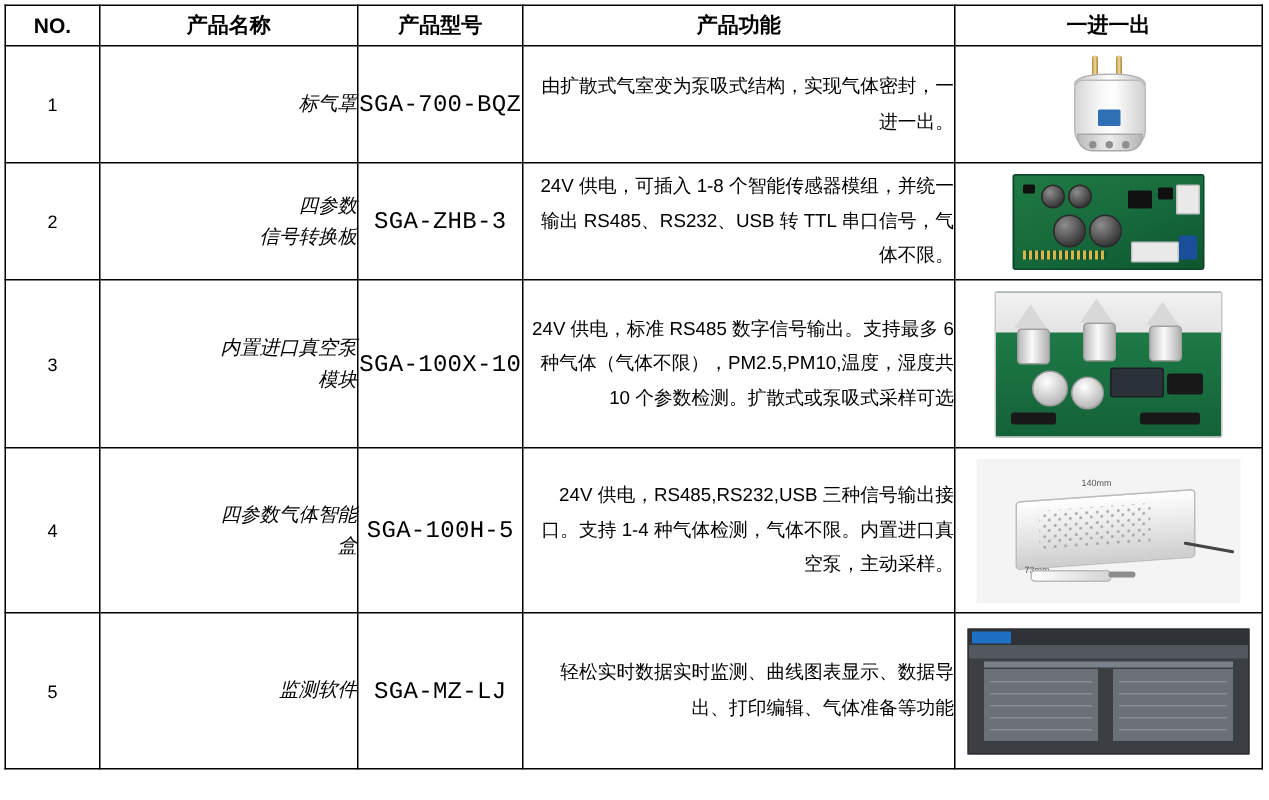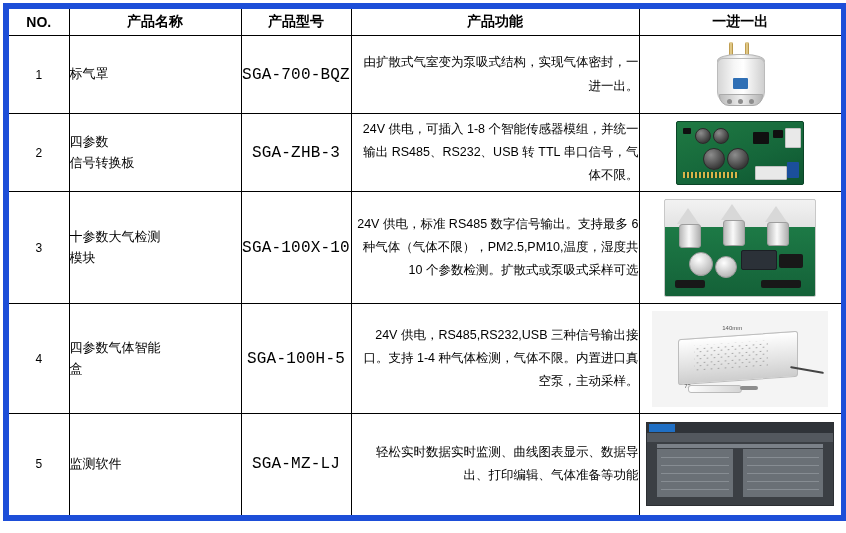--- a/index.html
+++ b/index.html
@@ -18,21 +18,21 @@
     width: 846px;
     height: 533px;
     overflow: hidden;
     background: #ffffff;
   }
   table.product-table {
     border-collapse: collapse;
     table-layout: fixed;
     width: 724px;
     margin: 3px 0 0 3px;
-    border: 6px solid #1d4ed8;
+    border: 1px solid #1d4ed8;
     padding-left: 36px;
   }
   table.product-table th,
   table.product-table td {
     border: 1px solid #000;
     padding: 0;
     vertical-align: middle;
   }
   
   col.c-no      { width: 63px; }
@@ -46,23 +46,24 @@
     font-weight: bold;
     font-size: 14px;
     text-align: center;
     background: #ffffff;
   }
   td.cell-no {
     text-align: center;
     font-size: 12px;
   }
   td.cell-name {
-    text-align: left;
+    text-align: right;
     font-size: 13px;
     line-height: 1.6;
+    font-style: italic;
   }
   td.cell-model {
     text-align: center;
     font-size: 16px;
     font-family: "Liberation Mono", monospace;
     letter-spacing: 0.2px;
   }
   td.cell-func {
     text-align: right;
     font-size: 12.5px;
@@ -386,21 +387,21 @@
               <div class="pcb-gold" style="left:6px;top:50px;width:56px;height:6px;"></div>
               <div class="pcb-chip" style="left:6px;top:6px;width:8px;height:6px;"></div>
             </div>
           </div>
         </td>
       </tr>
 
       <tr class="row-3">
         <td class="cell-no">3</td>
         <td class="cell-name">
-          <div>十参数大气检测</div>
+          <div>内置进口真空泵</div>
           <div>模块</div>
         </td>
         <td class="cell-model">SGA-100X-10</td>
         <td class="cell-func">24V 供电，标准 RS485 数字信号输出。支持最多 6 种气体（气体不限），PM2.5,PM10,温度，湿度共 10 个参数检测。扩散式或泵吸式采样可选</td>
         <td class="cell-img">
           <div class="img-box">
             <div class="ill-mod">
               <div class="mod-cone" style="left:12px;top:8px;"></div>
               <div class="mod-cone" style="left:56px;top:4px;"></div>
               <div class="mod-cone" style="left:100px;top:6px;"></div>

